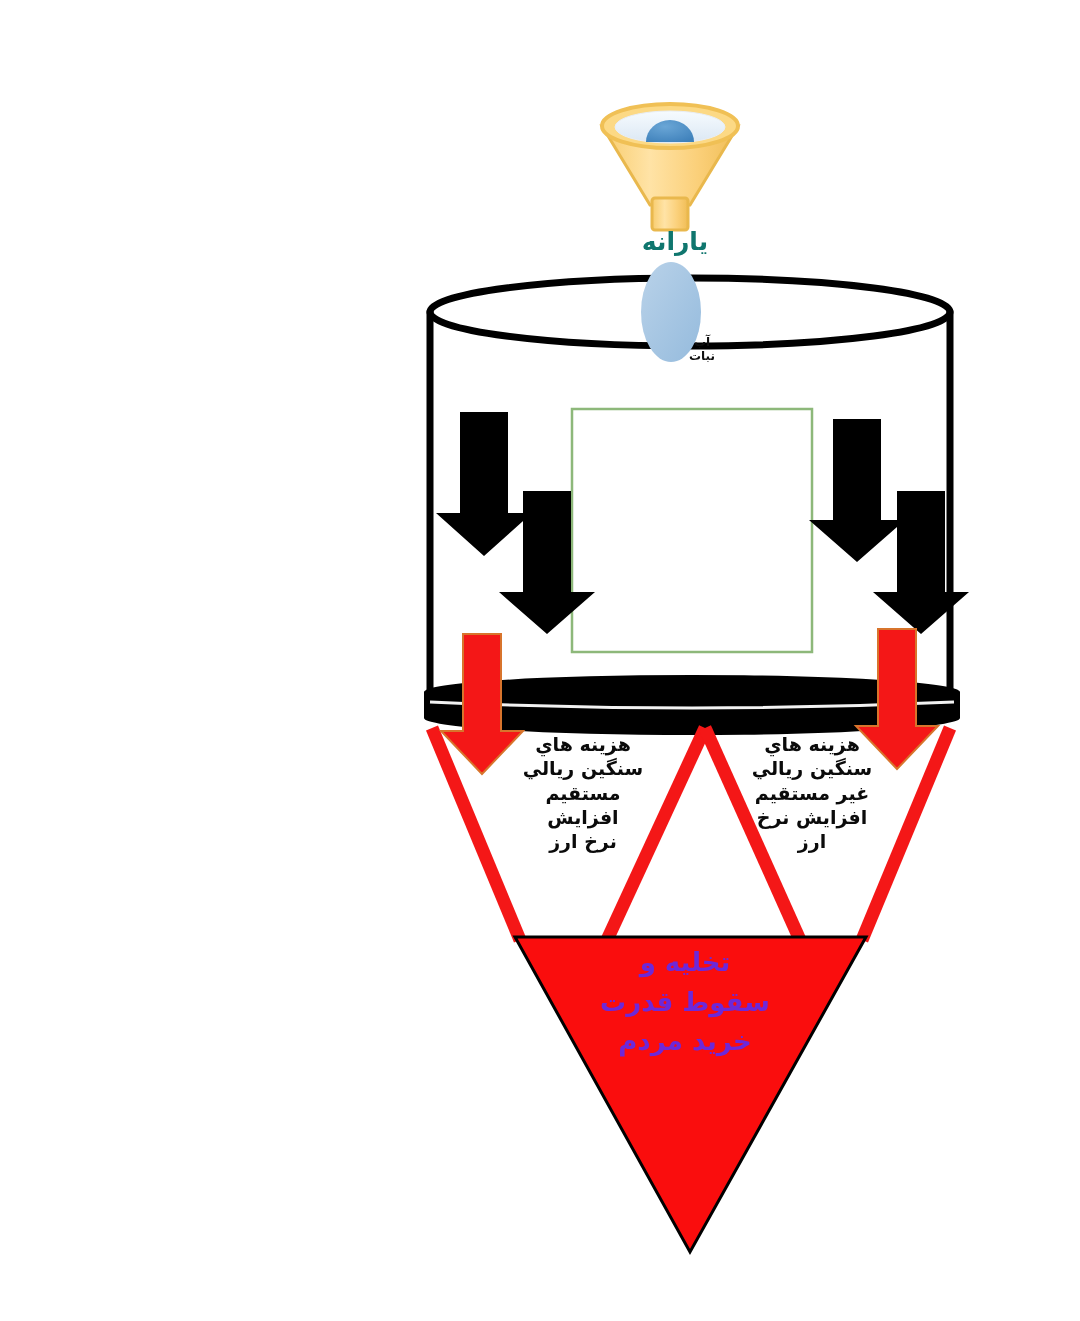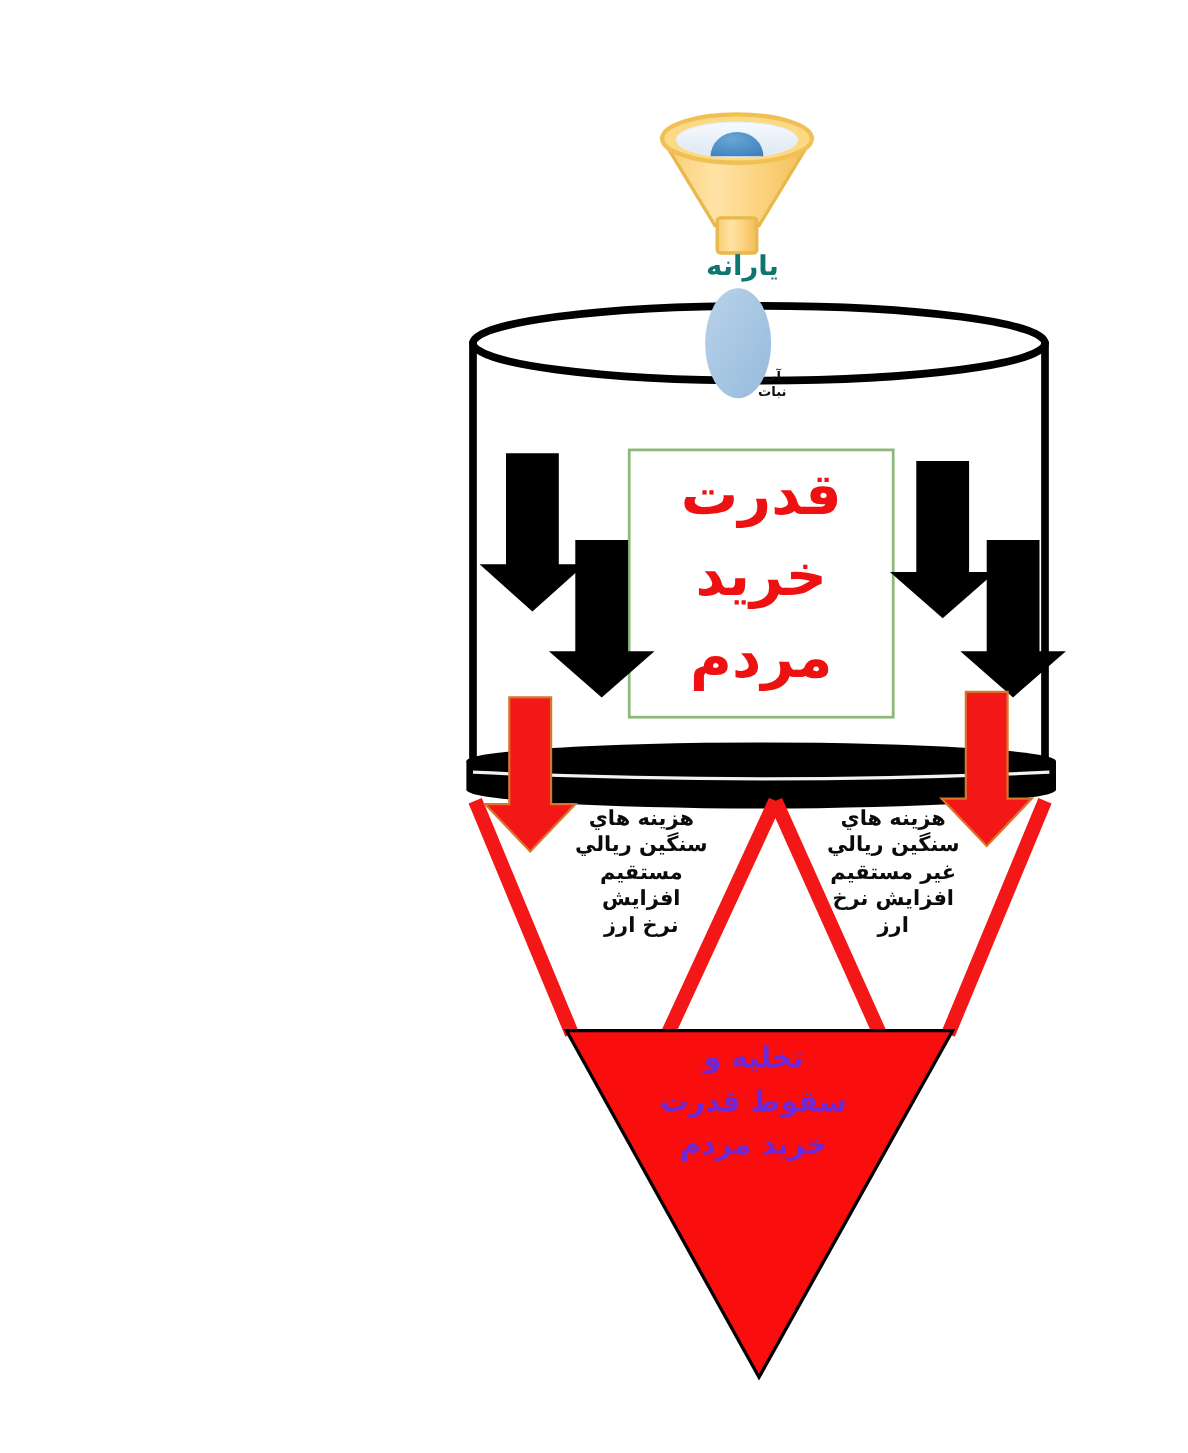--- a/index.html
+++ b/index.html
@@ -190,23 +190,20 @@
 
   </svg>
 
   <div class="txt-layer">
 
     <div class="lbl" id="subsidy-label">یارانه</div>
 
     <div class="lbl" id="candy-label">آب
 نبات</div>
 
-    <div class="lbl" id="purchasing-power-label">قدرت
-خرید
-مردم</div>
 
     <div class="lbl" id="direct-cost-label">هزینه هاي
 سنگین ریالي
 مستقیم افزایش
 نرخ ارز</div>
 
     <div class="lbl" id="indirect-cost-label">هزینه هاي
 سنگین ریالي
 غیر مستقیم
 افزایش نرخ

